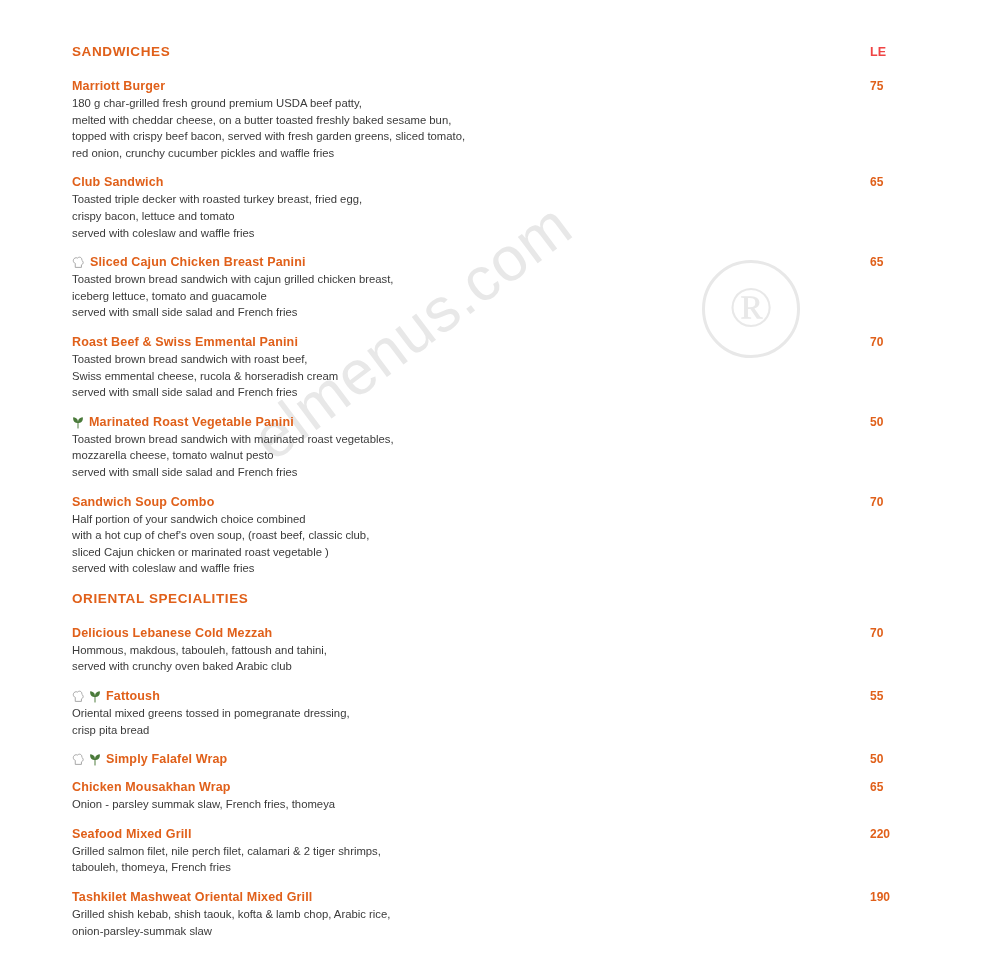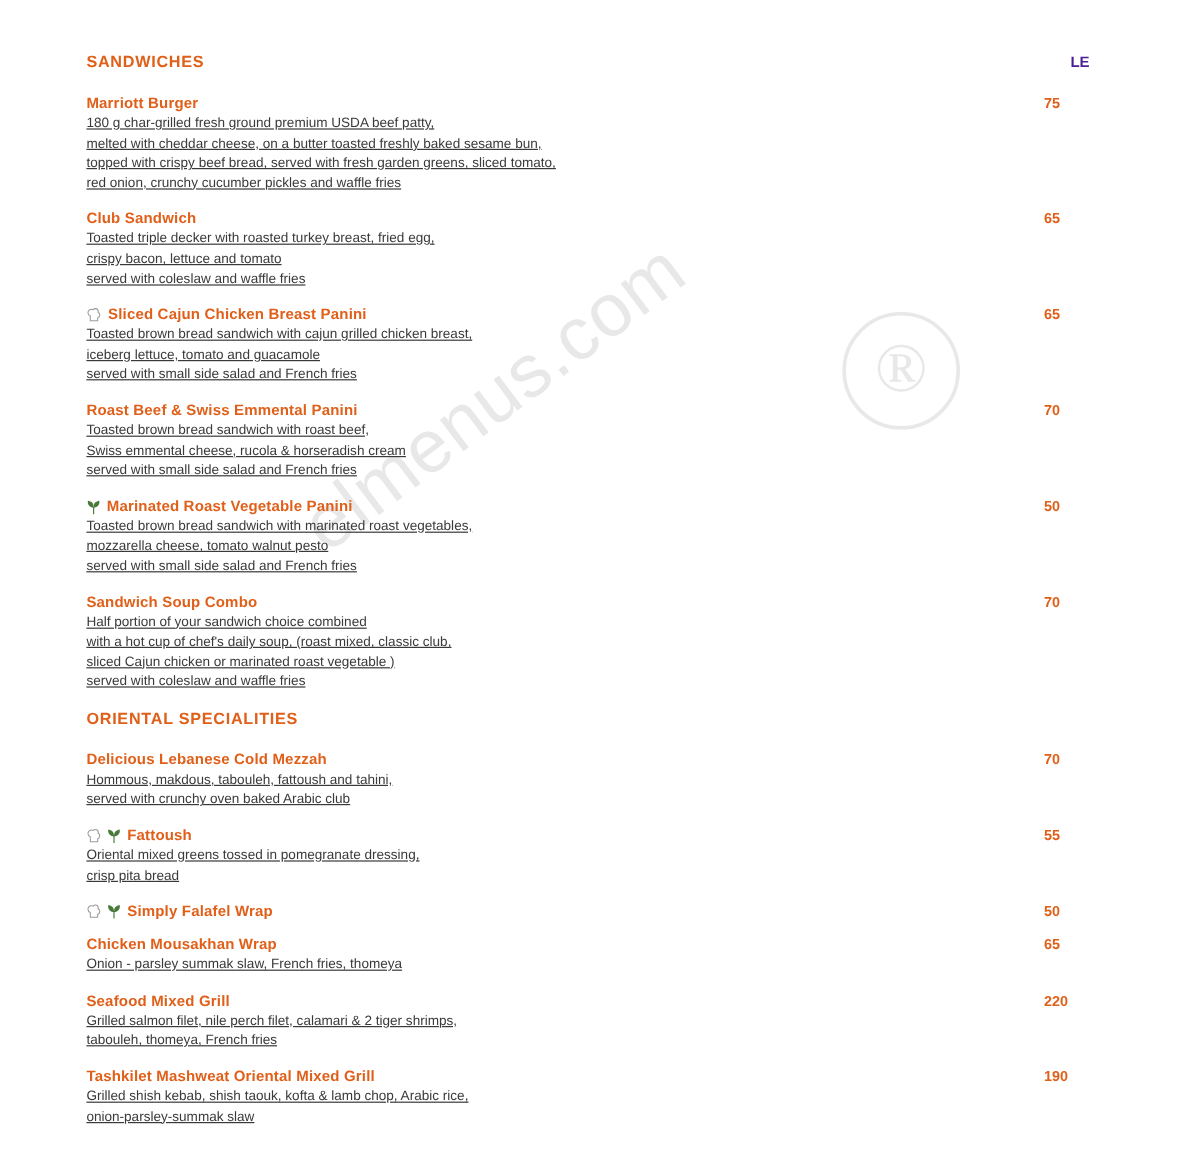--- a/index.html
+++ b/index.html
@@ -70,23 +70,23 @@
   .section-title {
     font-size: 13.5px;
     font-weight: bold;
     color: #e0601a;
     letter-spacing: 0.6px;
   }
   .section-le {
     margin-left: auto;
     font-size: 12.5px;
     font-weight: bold;
-    color: #4c1d95;
+    color: #ef4444;
     width: 60px;
-    text-align: center;
+    text-align: left;
     padding-left: 2px;
   }
 
   .item {
     margin-bottom: 14px;
   }
   .item-head {
     display: flex;
     align-items: flex-start;
   }
@@ -107,21 +107,20 @@
   }
   .item-desc {
     font-size: 11.3px;
     color: #3a3a3a;
     line-height: 16.6px;
     margin-top: 2px;
     max-width: 560px;
   }
   .item-desc div {
     white-space: nowrap;
-    text-decoration: underline;
   }
 
   .icons {
     display: inline-flex;
     align-items: center;
     gap: 4px;
     margin-right: 5px;
     position: relative;
     top: 1px;
   }
@@ -143,21 +142,21 @@
           <div class="section-le">LE</div>
         </div>
         <div class="item">
           <div class="item-head">
             <span class="item-name">Marriott Burger</span>
             <span class="item-price">75</span>
           </div>
           <div class="item-desc">
             <div>180 g char-grilled fresh ground premium USDA beef patty,</div>
             <div>melted with cheddar cheese, on a butter toasted freshly baked sesame bun,</div>
-            <div>topped with crispy beef bread, served with fresh garden greens, sliced tomato,</div>
+            <div>topped with crispy beef bacon, served with fresh garden greens, sliced tomato,</div>
             <div>red onion, crunchy cucumber pickles and waffle fries</div>
           </div>
         </div>
         <div class="item">
           <div class="item-head">
             <span class="item-name">Club Sandwich</span>
             <span class="item-price">65</span>
           </div>
           <div class="item-desc">
             <div>Toasted triple decker with roasted turkey breast, fried egg,</div>
@@ -214,21 +213,21 @@
             <div>served with small side salad and French fries</div>
           </div>
         </div>
         <div class="item">
           <div class="item-head">
             <span class="item-name">Sandwich Soup Combo</span>
             <span class="item-price">70</span>
           </div>
           <div class="item-desc">
             <div>Half portion of your sandwich choice combined</div>
-            <div>with a hot cup of chef's daily soup, (roast mixed, classic club,</div>
+            <div>with a hot cup of chef's oven soup, (roast beef, classic club,</div>
             <div>sliced Cajun chicken or marinated roast vegetable )</div>
             <div>served with coleslaw and waffle fries</div>
           </div>
         </div>
       </div>
       <div class="section">
         <div class="section-header">
           <div class="section-title">ORIENTAL SPECIALITIES</div>
           <div class="section-le"></div>
         </div>

